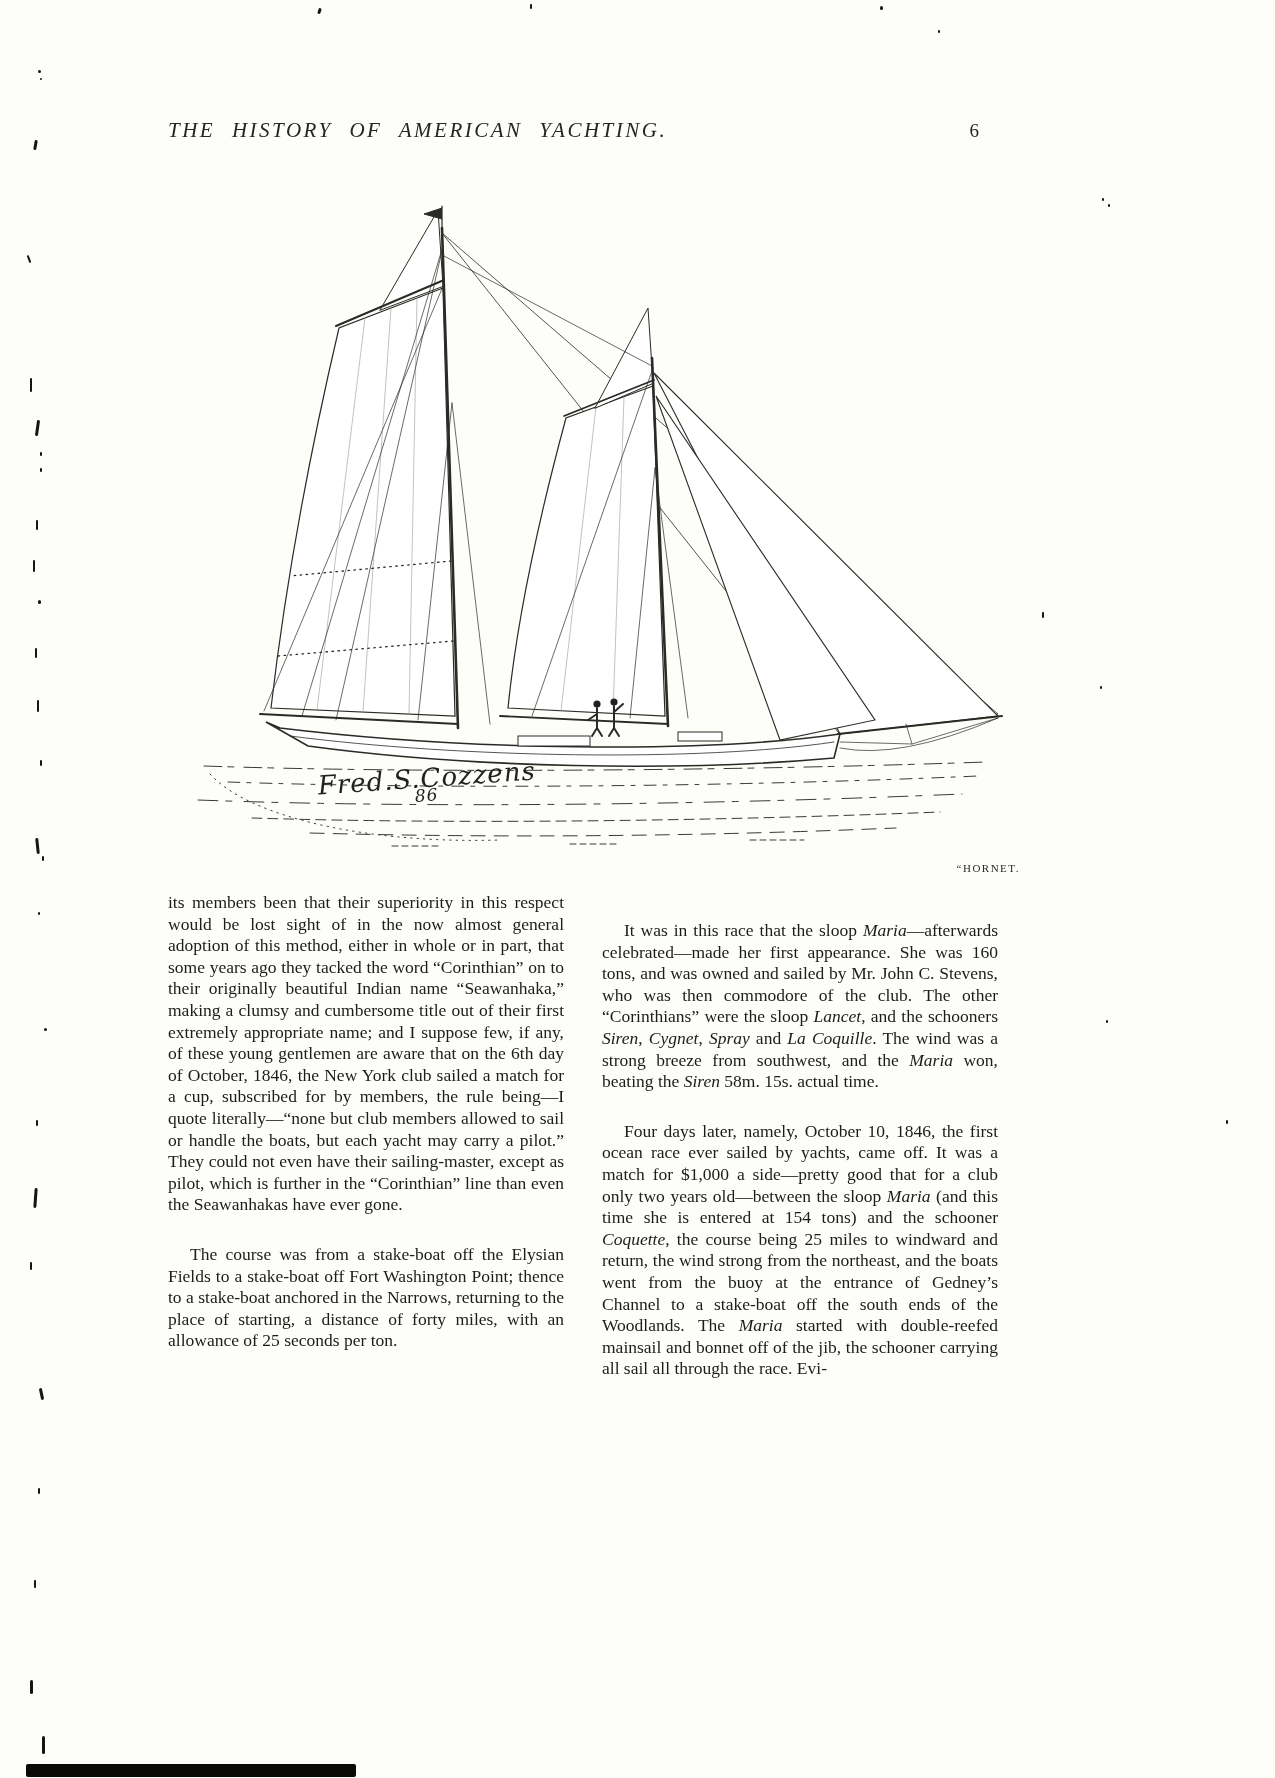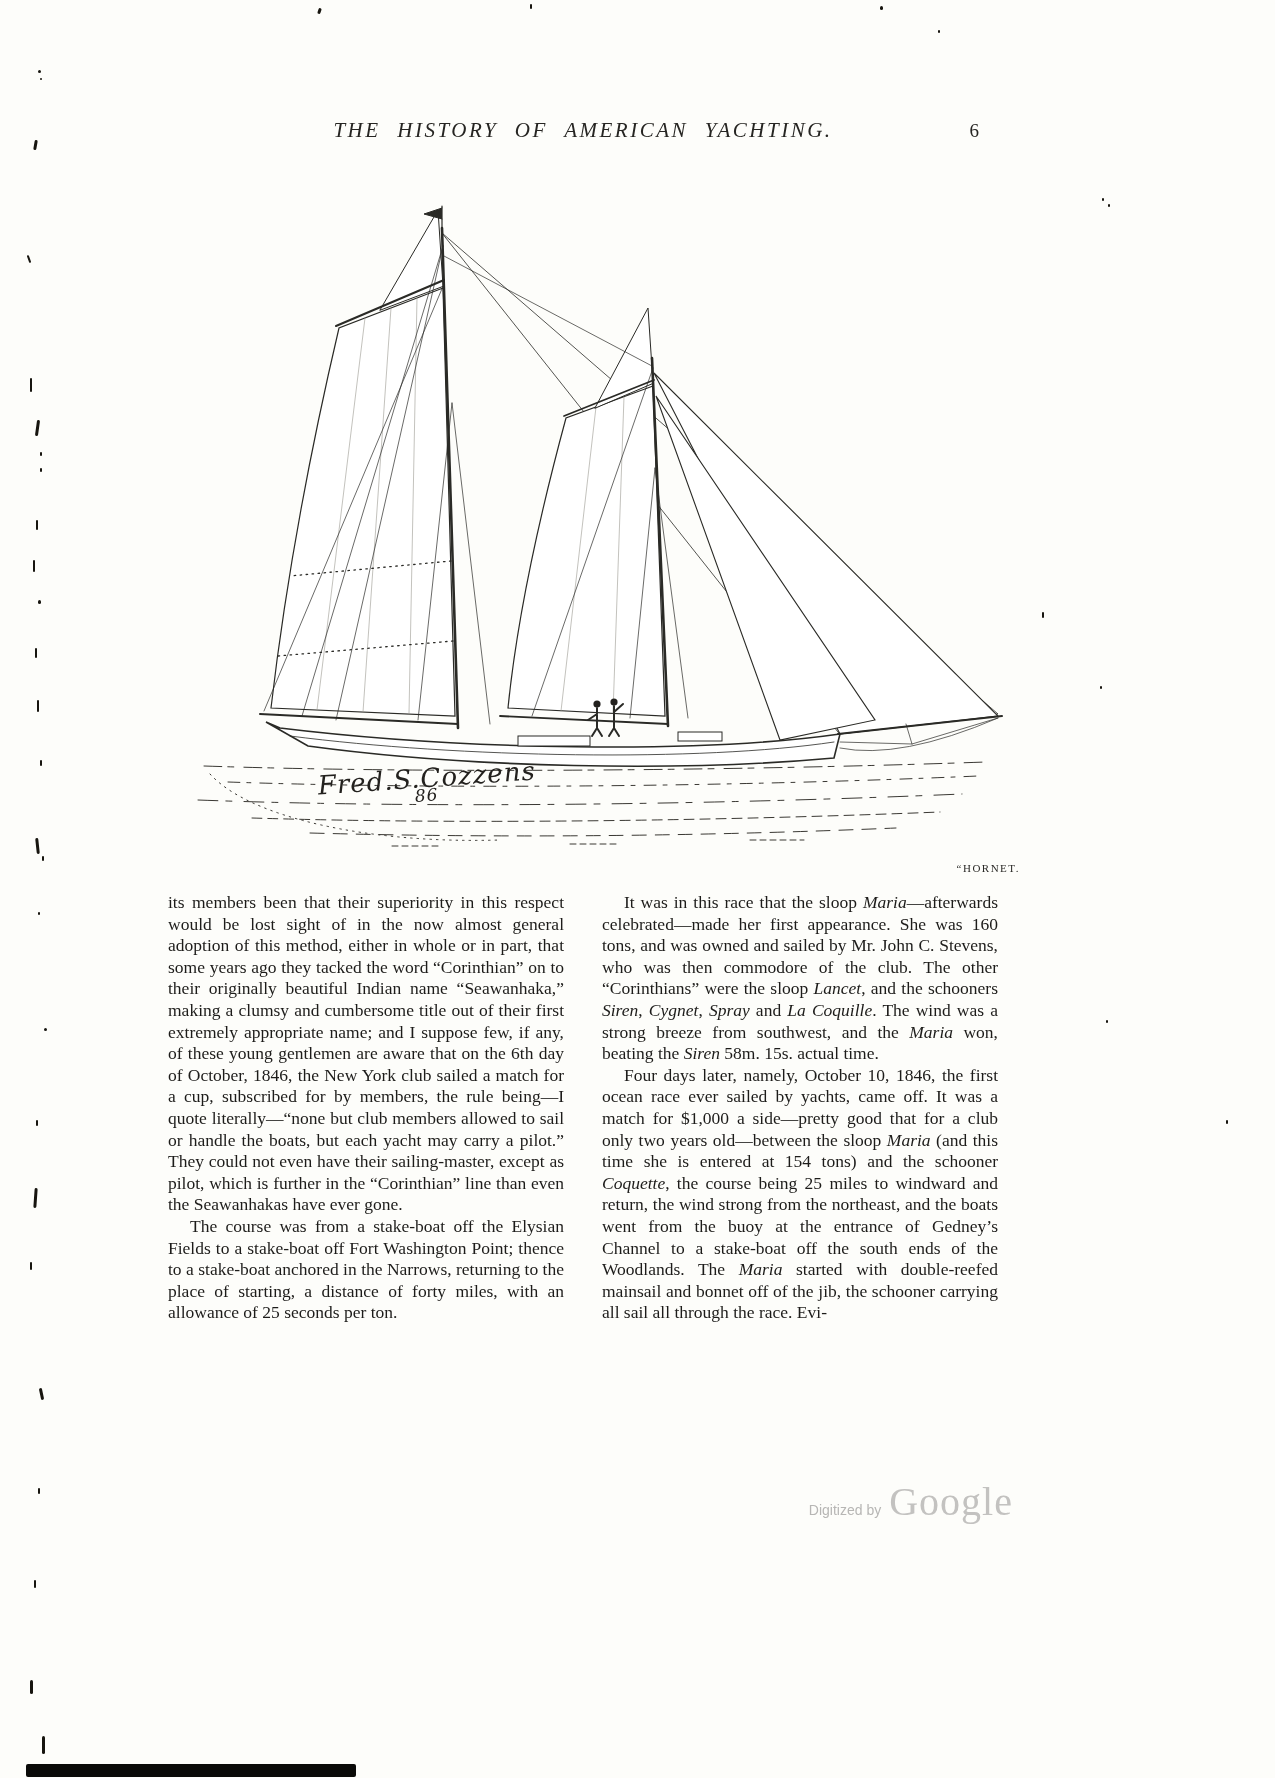--- a/index.html
+++ b/index.html
@@ -8,21 +8,21 @@
     width:1275px;height:1778px;
     margin:0 auto;
     background:#fdfdfa;
     overflow:hidden;
     font-family:"Liberation Serif","DejaVu Serif",serif;
     color:#1d1c1a;
   }
   
   .running-head{
     position:absolute;top:118px;left:168px;width:830px;
-    text-align:center;
+    text-align:left;
     font-family:Liberation Serif, serif;
   }
   .running-title{
     font-style:italic;
     font-size:21px;
     letter-spacing:2.5px;
     word-spacing:9px;
     color:#262522;
   }
   .page-number{
@@ -61,21 +61,21 @@
   .columns{
     position:absolute;top:892px;left:168px;width:830px;
     display:flex;gap:38px;
   }
   .col{flex:1;
     font-size:17.5px;line-height:21.6px;
     text-align:justify;
     color:#1d1c1a;
   }
   .col p{margin:0;}
-  .col p.indent{text-indent:22px;}
+  .col p.indent{text-indent:22px;margin-top:28px;}
   .col i{font-style:italic;}
   
   .watermark{
     position:absolute;top:1478px;right:262px;
     display:flex;align-items:baseline;gap:8px;
     user-select:none;
   }
   .wm-prefix{
     font-family:"Liberation Sans","DejaVu Sans",sans-serif;
     font-size:14px;color:#b7b6b4;
@@ -193,24 +193,20 @@
     <div class="col" id="col-left">
         <p class=""><span>its members been that their superiority in this respect would be lost sight of in the now almost general adoption of this method, either in whole or in part, that some years ago they tacked the word “Corinthian” on to their originally beautiful Indian name “Seawanhaka,” making a clumsy and cumbersome title out of their first extremely appropriate name; and I suppose few, if any, of these young gentlemen are aware that on the 6th day of October, 1846, the New York club sailed a match for a cup, subscribed for by members, the rule being—I quote literally—“none but club members allowed to sail or handle the boats, but each yacht may carry a pilot.” They could not even have their sailing-master, except as pilot, which is further in the “Corinthian” line than even the Seawanhakas have ever gone.</span></p>
         <p class="indent"><span>The course was from a stake-boat off the Elysian Fields to a stake-boat off Fort Washington Point; thence to a stake-boat anchored in the Narrows, returning to the place of starting, a distance of forty miles, with an allowance of 25 seconds per ton.</span></p>
       </div>
     <div class="col" id="col-right">
         <p class="indent"><span>It was in this race that the sloop </span><i>Maria</i><span>—afterwards celebrated—made her first appearance. She was 160 tons, and was owned and sailed by Mr. John C. Stevens, who was then commodore of the club. The other “Corinthians” were the sloop </span><i>Lancet</i><span>, and the schooners </span><i>Siren</i><span>, </span><i>Cygnet</i><span>, </span><i>Spray</i><span> and </span><i>La Coquille</i><span>. The wind was a strong breeze from southwest, and the </span><i>Maria</i><span> won, beating the </span><i>Siren</i><span> 58m. 15s. actual time.</span></p>
         <p class="indent"><span>Four days later, namely, October 10, 1846, the first ocean race ever sailed by yachts, came off. It was a match for $1,000 a side—pretty good that for a club only two years old—between the sloop </span><i>Maria</i><span> (and this time she is entered at 154 tons) and the schooner </span><i>Coquette</i><span>, the course being 25 miles to windward and return, the wind strong from the northeast, and the boats went from the buoy at the entrance of Gedney’s Channel to a stake-boat off the south ends of the Woodlands. The </span><i>Maria</i><span> started with double-reefed mainsail and bonnet off of the jib, the schooner carrying all sail all through the race. Evi-</span></p>
       </div>
   </main>
 
-  <div class="watermark">
-    <span class="wm-prefix">Digitized by</span>
-    <span class="wm-brand">Google</span>
-  </div>
 
   <div id="artifact-layer">
       <div class="sa" style="left: 38px; top: 70px; width: 3px; height: 3px; transform: rotate(0deg);"></div>
       <div class="sa" style="left: 40px; top: 78px; width: 2px; height: 2px; transform: rotate(0deg);"></div>
       <div class="sa" style="left: 34px; top: 140px; width: 3px; height: 10px; transform: rotate(10deg);"></div>
       <div class="sa" style="left: 28px; top: 255px; width: 2px; height: 8px; transform: rotate(-20deg);"></div>
       <div class="sa" style="left: 30px; top: 378px; width: 2px; height: 14px; transform: rotate(0deg);"></div>
       <div class="sa" style="left: 36px; top: 420px; width: 3px; height: 16px; transform: rotate(8deg);"></div>
       <div class="sa" style="left: 40px; top: 452px; width: 2px; height: 4px; transform: rotate(0deg);"></div>
       <div class="sa" style="left: 40px; top: 468px; width: 2px; height: 4px; transform: rotate(0deg);"></div>

